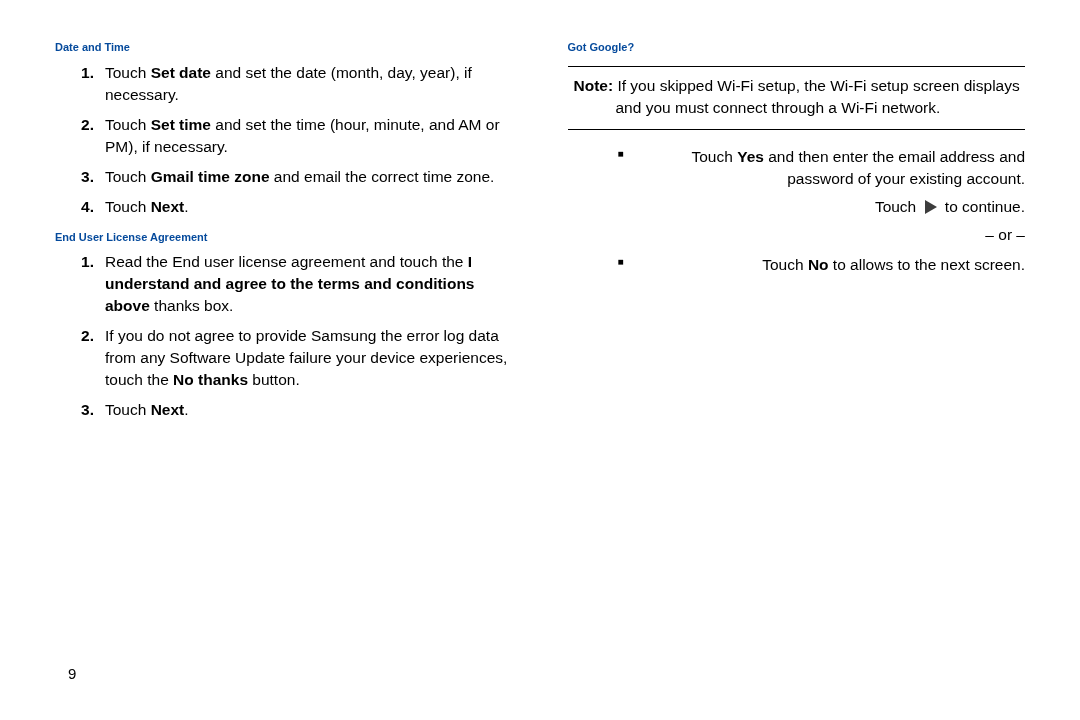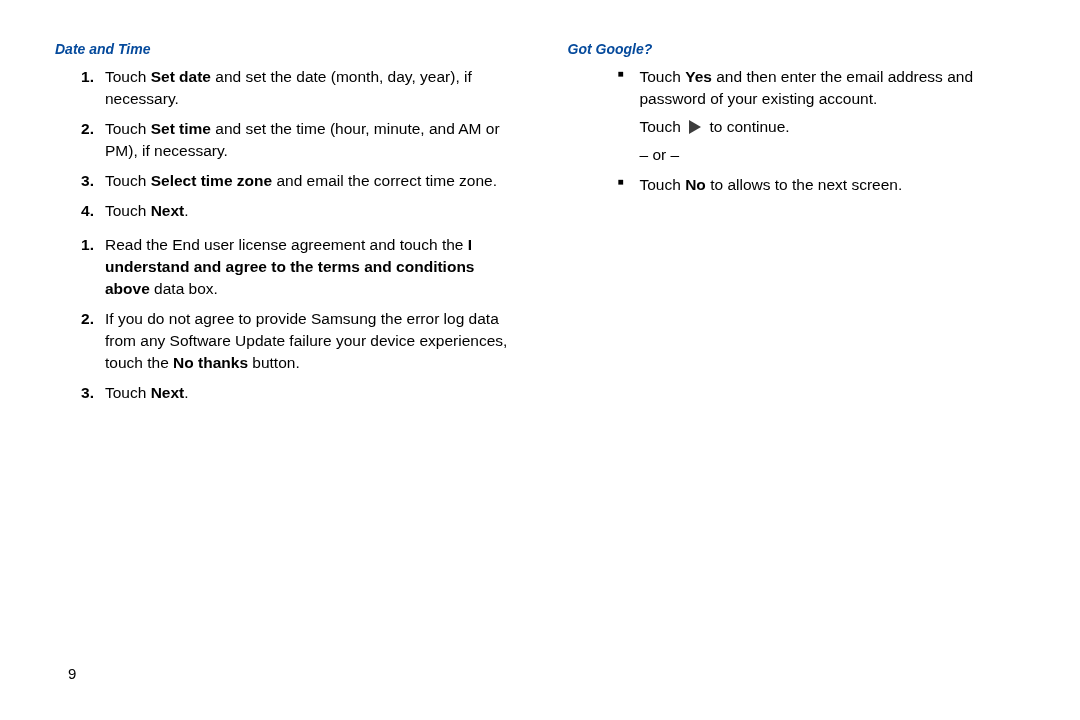--- a/index.html
+++ b/index.html
@@ -12,23 +12,22 @@
       width: 1080px;
       height: 720px;
       padding: 40px 55px 30px 55px;
       display: flex;
       gap: 55px;
     }
     .col { flex: 1; }
     .heading {
       font-family: Arial, Helvetica, sans-serif;
       font-weight: bold;
-      font-style: italic;
       color: #054a9c;
-      font-size: 14px;
+      font-size: 11px;
       margin-bottom: 6px;
     }
     ol.steps {
       list-style: none;
       counter-reset: step;
       padding-left: 50px;
       margin-bottom: 12px;
     }
     ol.steps > li {
       counter-increment: step;
@@ -56,20 +55,21 @@
       text-indent: -42px;
     }
     ul.bullets {
       list-style: none;
       padding-left: 50px;
     }
     ul.bullets > li {
       position: relative;
       margin-bottom: 8px;
       padding-left: 22px;
+      text-align: right;
     }
     ul.bullets > li::before {
       content: "■";
       position: absolute;
       left: 0;
       top: 1px;
       font-size: 10px;
     }
     .arrow-icon {
       display: inline-block;
@@ -96,32 +96,38 @@
     }
   </style>
 </head>
 <body>
 
 <div class="col">
   <div class="heading">Date and Time</div>
   <ol class="steps">
     <li><span>Touch </span><span class="bold">Set date</span><span> and set the date (month, day, year), if necessary.</span></li>
     <li><span>Touch </span><span class="bold">Set time</span><span> and set the time (hour, minute, and AM or PM), if necessary.</span></li>
-    <li><span>Touch </span><span class="bold">Select time zone</span><span> and email the correct time zone.</span></li>
+    <li><span>Touch </span><span class="bold">Gmail time zone</span><span> and email the correct time zone.</span></li>
     <li><span>Touch </span><span class="bold">Next</span><span>.</span></li>
   </ol>
+  <div class="heading">End User License Agreement</div>
   <ol class="steps">
-    <li><span>Read the End user license agreement and touch the </span><span class="bold">I understand and agree to the terms and conditions above</span><span> data box.</span></li>
+    <li><span>Read the End user license agreement and touch the </span><span class="bold">I understand and agree to the terms and conditions above</span><span> thanks box.</span></li>
     <li><span>If you do not agree to provide Samsung the error log data from any Software Update failure your device experiences, touch the </span><span class="bold">No thanks</span><span> button.</span></li>
     <li><span>Touch </span><span class="bold">Next</span><span>.</span></li>
   </ol>
 </div>
 
 <div class="col">
   <div class="heading">Got Google?</div>
+  <div class="note-block">
+    <div class="note-body">
+      <span class="bold">Note:</span><span> If you skipped Wi-Fi setup, the Wi-Fi setup screen displays and you must connect through a Wi-Fi network.</span>
+    </div>
+  </div>
   <ul class="bullets">
     <li>
       <span>Touch </span><span class="bold">Yes</span><span> and then enter the email address and password of your existing account.</span>
       <div class="indent" style="margin-top:6px;">
         <span>Touch </span><span class="arrow-icon"></span><span> to continue.</span>
       </div>
       <div class="or-line">– or –</div>
     </li>
     <li>
       <span>Touch </span><span class="bold">No</span><span> to allows to the next screen.</span>

